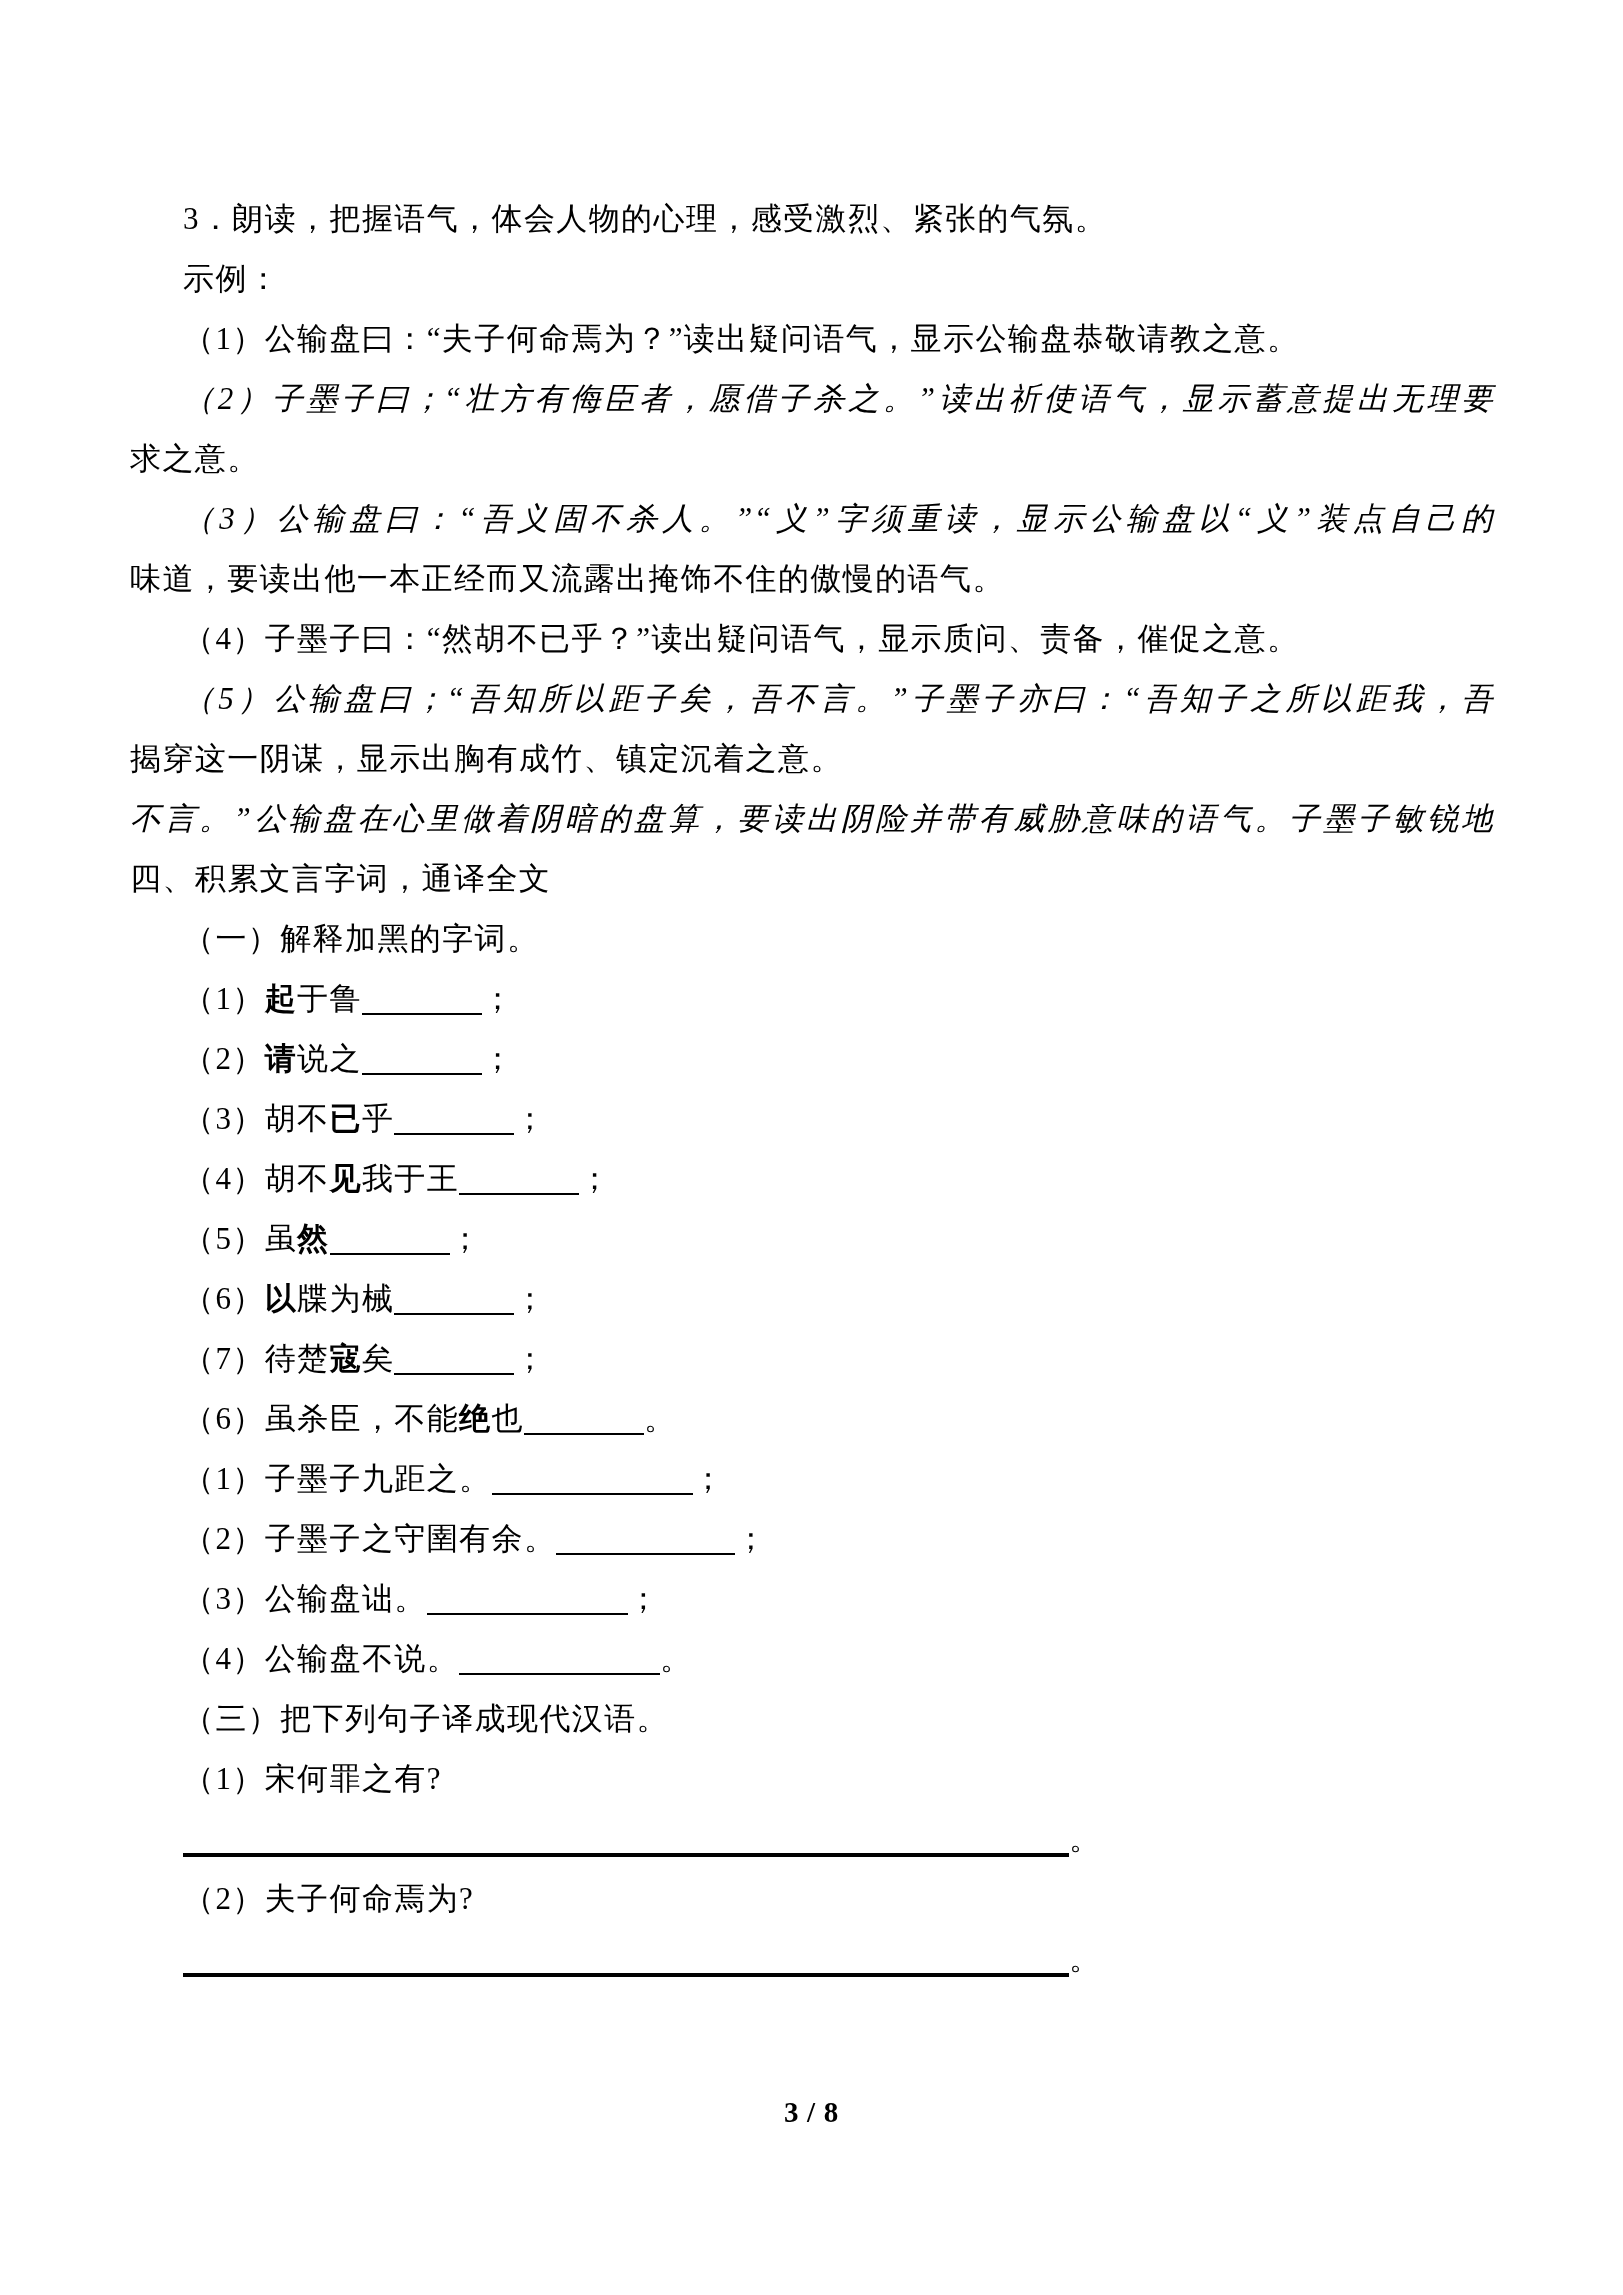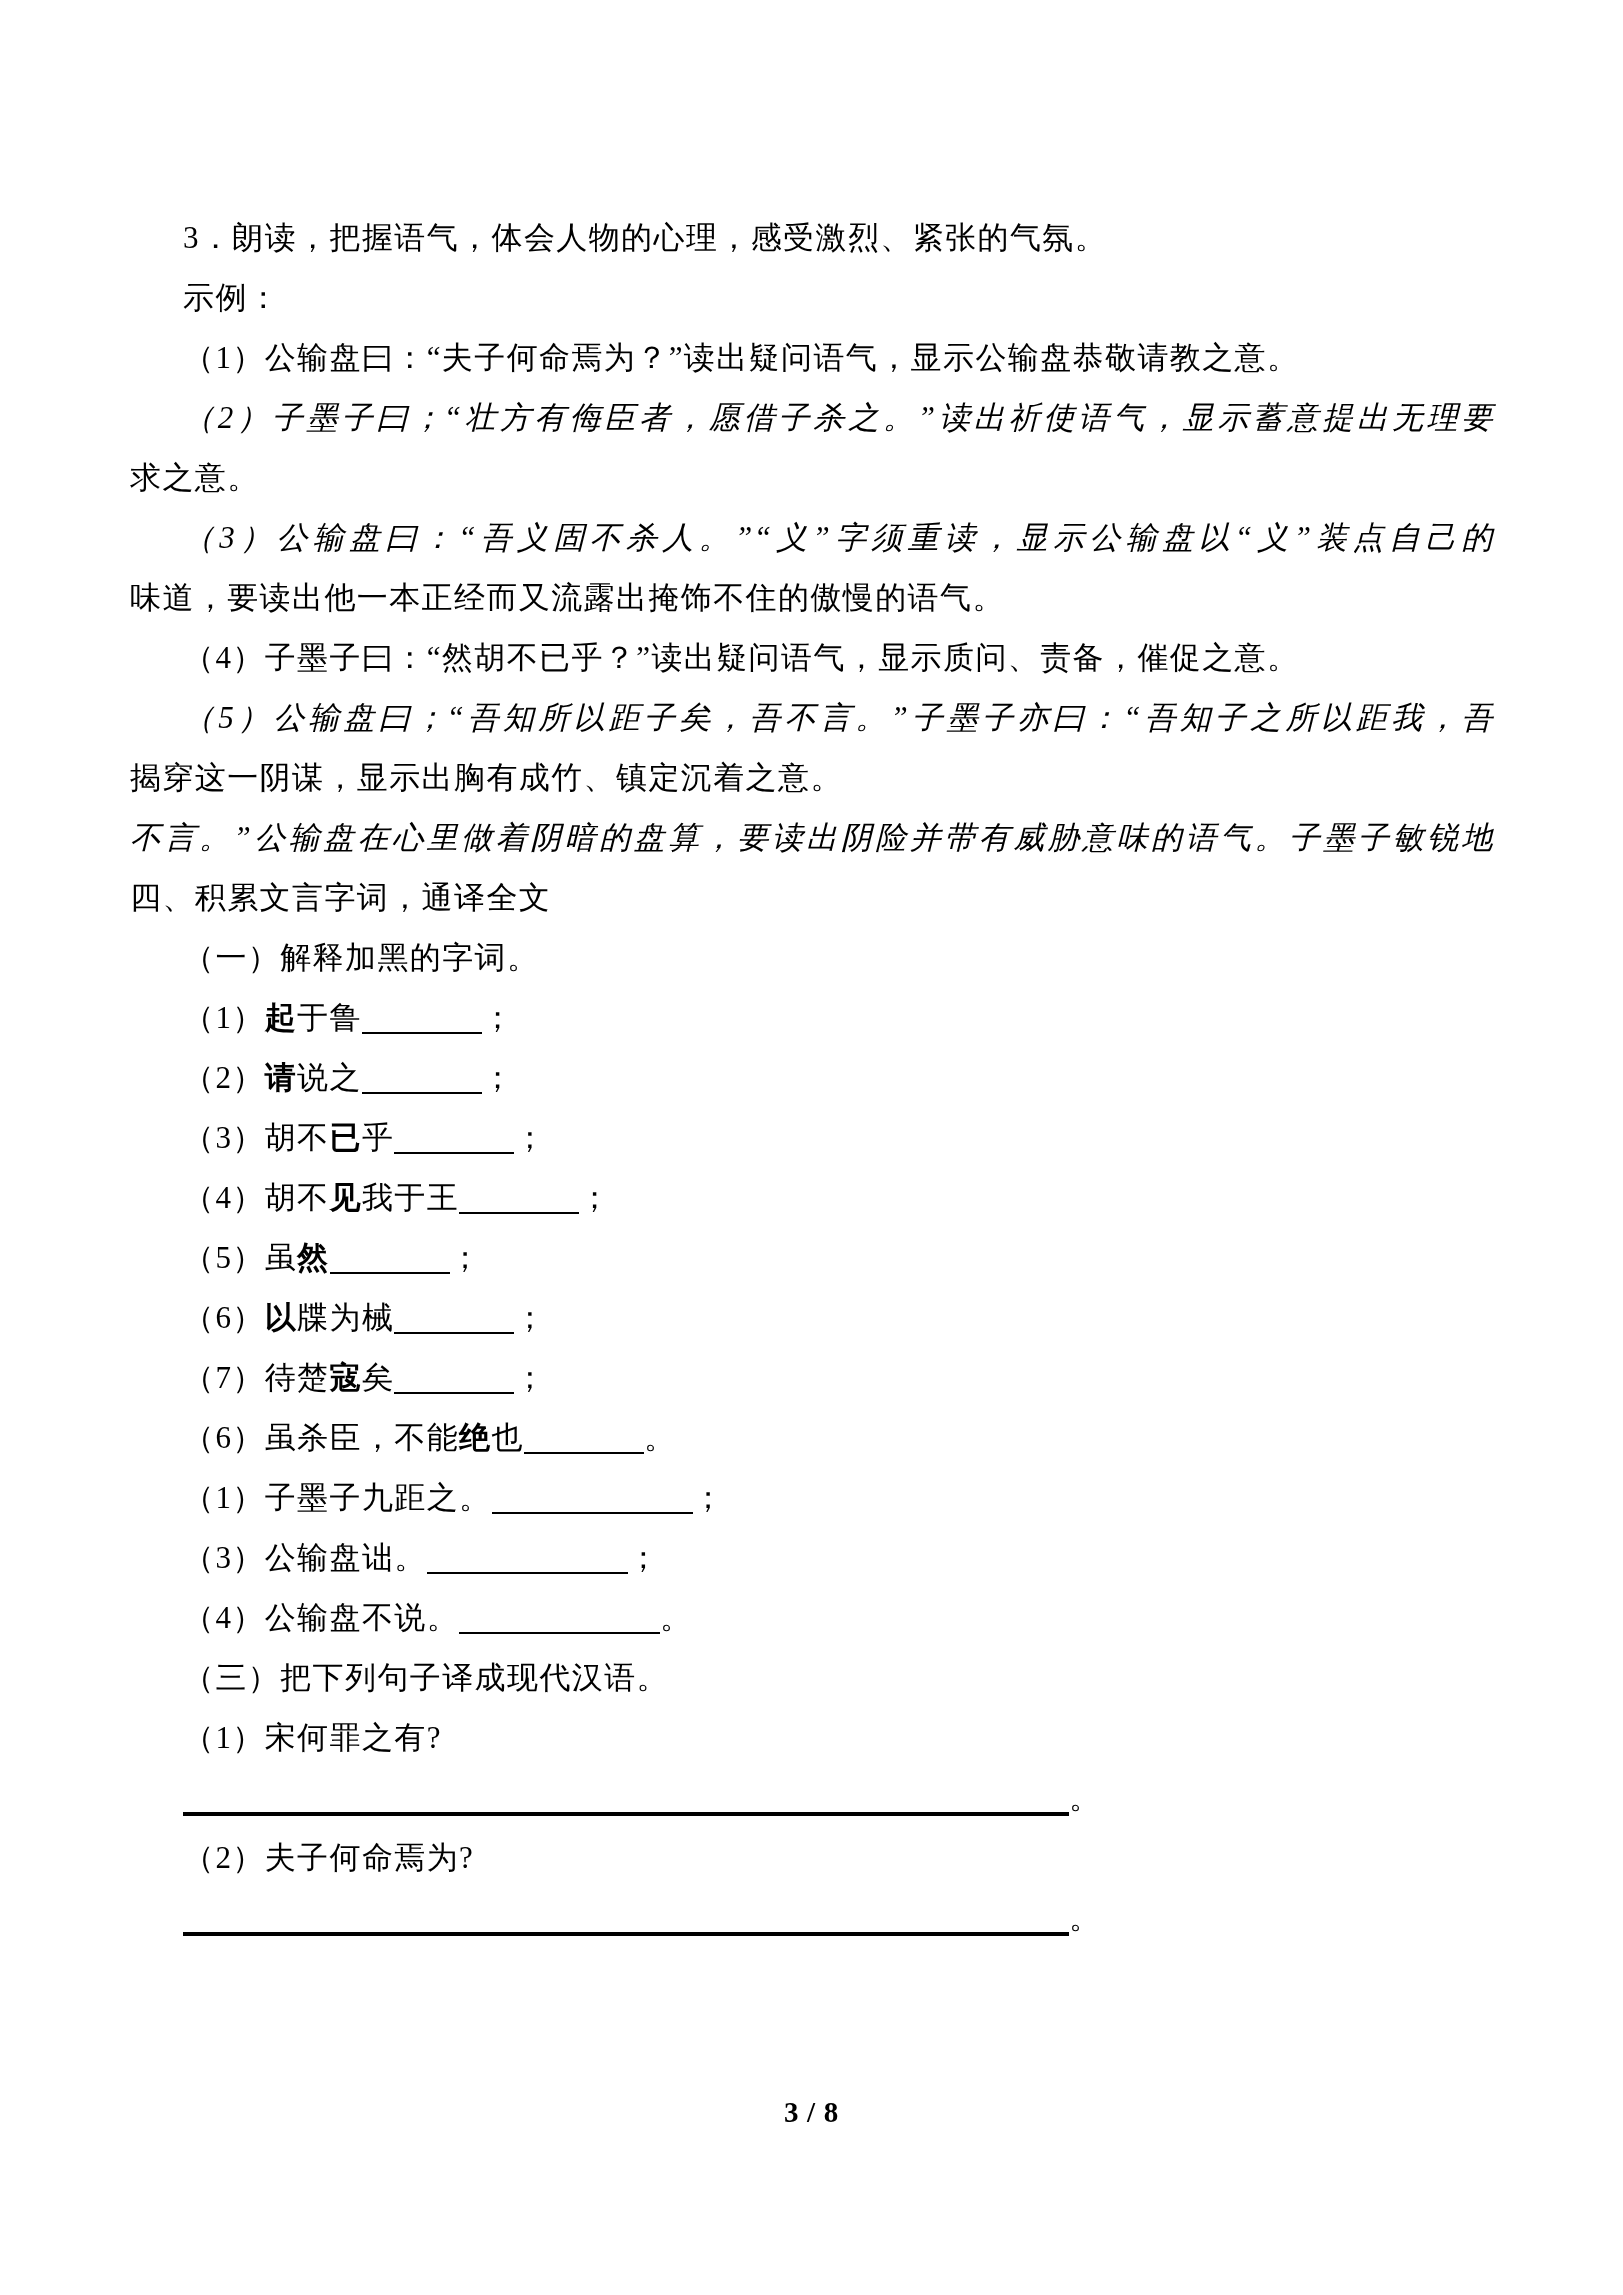--- a/index.html
+++ b/index.html
@@ -8,21 +8,21 @@
     width:1623px;height:2295px;
     background:#ffffff;
     color:#000;
     font-family:"Liberation Serif","DejaVu Serif",serif;
     font-size:31px;
     letter-spacing:1.4px;
     overflow:hidden;
   }
   .content{
     position:absolute;
-    left:130px;top:208px;
+    left:130px;top:189px;
     width:1364px;
   }
   .line{
     height:60px;
     line-height:60px;
     white-space:nowrap;
   }
   .line.indent{padding-left:53px;}
   .line.fill{
     white-space:normal;
@@ -73,20 +73,21 @@
       <div class="line indent"><span>（一）解释加黑的字词。</span></div>
       <div class="line indent"><span>（1）</span><span class="bold">起</span><span>于鲁</span><span class="blank" style="width: 120px;"></span><span>；</span></div>
       <div class="line indent"><span>（2）</span><span class="bold">请</span><span>说之</span><span class="blank" style="width: 120px;"></span><span>；</span></div>
       <div class="line indent"><span>（3）胡不</span><span class="bold">已</span><span>乎</span><span class="blank" style="width: 120px;"></span><span>；</span></div>
       <div class="line indent"><span>（4）胡不</span><span class="bold">见</span><span>我于王</span><span class="blank" style="width: 120px;"></span><span>；</span></div>
       <div class="line indent"><span>（5）虽</span><span class="bold">然</span><span class="blank" style="width: 120px;"></span><span>；</span></div>
       <div class="line indent"><span>（6）</span><span class="bold">以</span><span>牒为械</span><span class="blank" style="width: 120px;"></span><span>；</span></div>
       <div class="line indent"><span>（7）待楚</span><span class="bold">寇</span><span>矣</span><span class="blank" style="width: 120px;"></span><span>；</span></div>
       <div class="line indent"><span>（6）虽杀臣，不能</span><span class="bold">绝</span><span>也</span><span class="blank" style="width: 120px;"></span><span>。</span></div>
       <div class="line indent"><span>（1）子墨子九距之。</span><span class="blank" style="width: 201px;"></span><span>；</span></div>
+      <div class="line indent"><span>（2）子墨子之守圉有余。</span><span class="blank" style="width: 179px;"></span><span>；</span></div>
       <div class="line indent"><span>（3）公输盘诎。</span><span class="blank" style="width: 201px;"></span><span>；</span></div>
       <div class="line indent"><span>（4）公输盘不说。</span><span class="blank" style="width: 201px;"></span><span>。</span></div>
       <div class="line indent"><span>（三）把下列句子译成现代汉语。</span></div>
       <div class="line indent"><span>（1）宋何罪之有?</span></div>
       <div class="line indent"><span class="blank long" style="width: 886px;"></span><span>。</span></div>
       <div class="line indent"><span>（2）夫子何命焉为?</span></div>
       <div class="line indent"><span class="blank long" style="width: 886px;"></span><span>。</span></div>
     </div>
   <div class="footer">3 / 8</div>
 </div>

